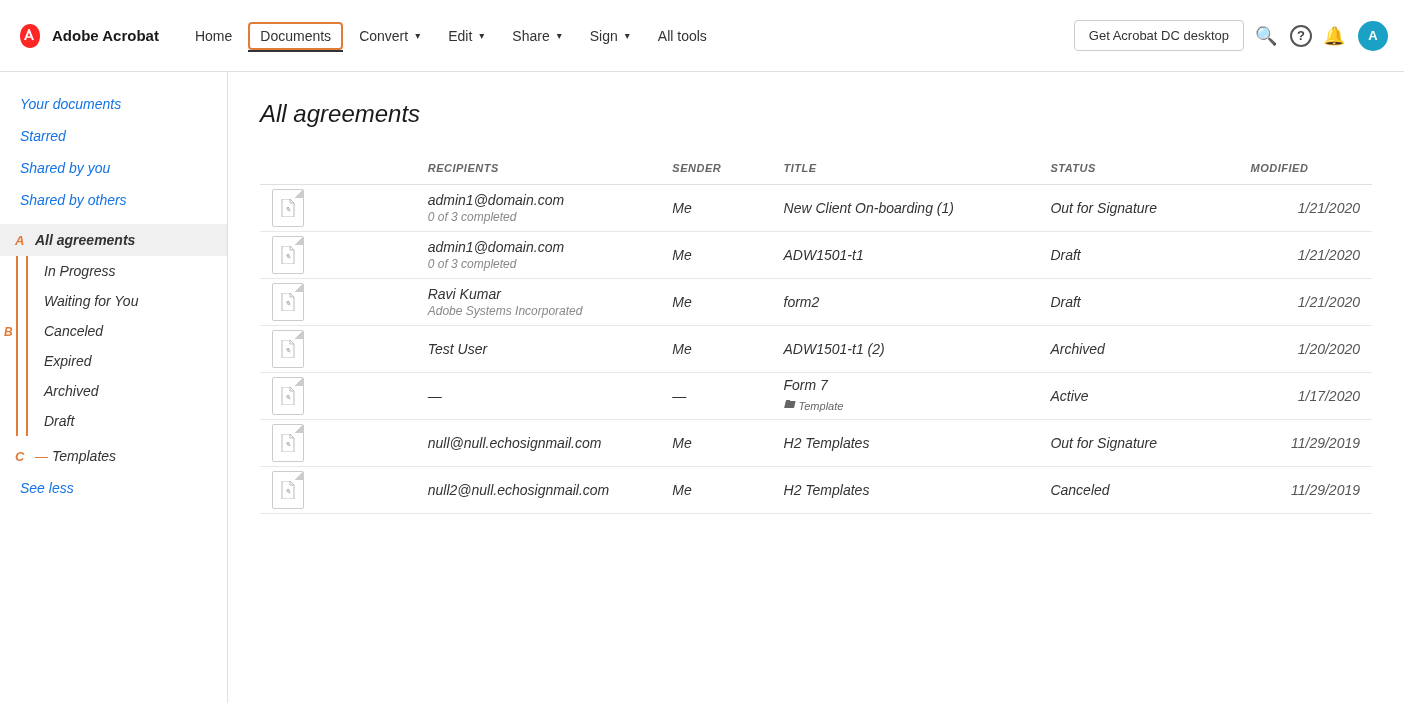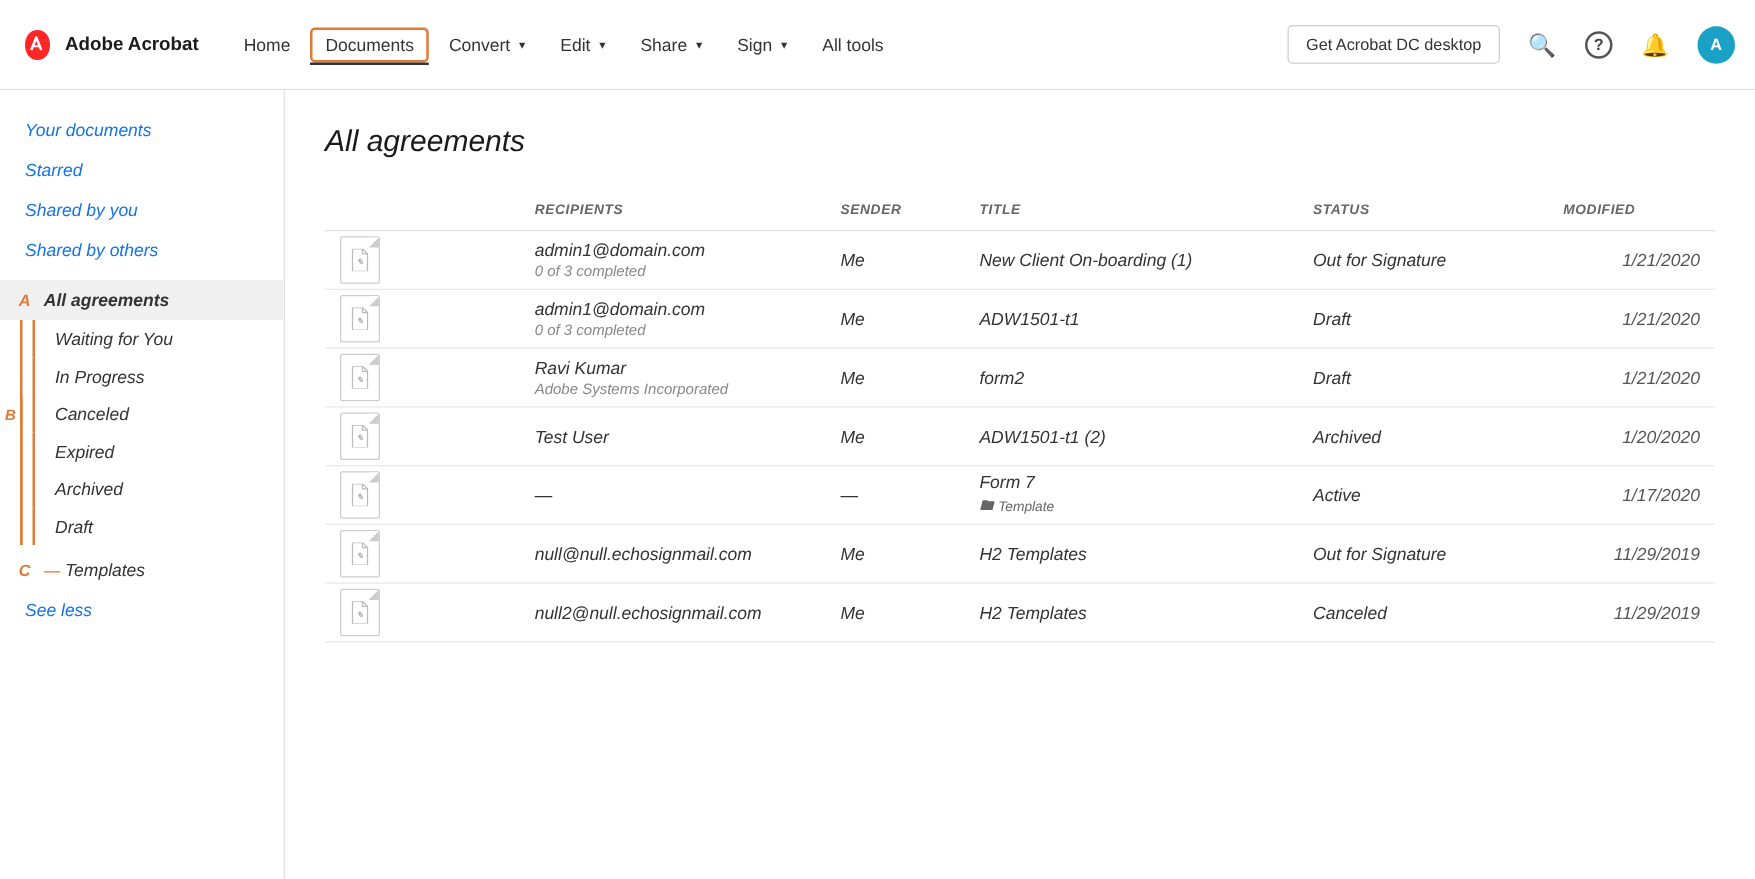--- a/index.html
+++ b/index.html
@@ -57,21 +57,21 @@
       position: absolute;
       bottom: -4px;
       left: -2px;
       right: -2px;
       height: 2px;
       background: #333;
     }
     .nav-right {
       display: flex;
       align-items: center;
-      gap: 23px;
+      gap: 12px;
     }
     .btn-get-acrobat {
       padding: 7px 14px;
       border: 1px solid #ccc;
       border-radius: 4px;
       background: #fff;
       font-size: 13px;
       cursor: pointer;
       color: #333;
     }
@@ -306,22 +306,22 @@
     <a class="sidebar-link">Shared by you</a>
     <a class="sidebar-link">Shared by others</a>
 
     <div style="margin-top: 8px;">
       <div class="sidebar-section-label active">
         <span class="sidebar-label-letter">A</span>
         <span>All agreements</span>
       </div>
 
       <div style="margin-left: 16px; border-left: 2px solid #e07b39; padding-left: 0;">
+        <a class="sidebar-sub-item">In Progress</a>
         <a class="sidebar-sub-item">Waiting for You</a>
-        <a class="sidebar-sub-item">In Progress</a>
 
         <div style="border-left: 2px solid #e07b39; margin-left: -2px; position: relative;">
           <div style="position:absolute; left:-14px; top:0; color:#e07b39; font-weight:bold; font-size:12px; line-height:32px;">B</div>
           <a class="sidebar-sub-item">Canceled</a>
           <a class="sidebar-sub-item">Expired</a>
           <a class="sidebar-sub-item">Archived</a>
           <a class="sidebar-sub-item">Draft</a>
         </div>
       </div>
 

